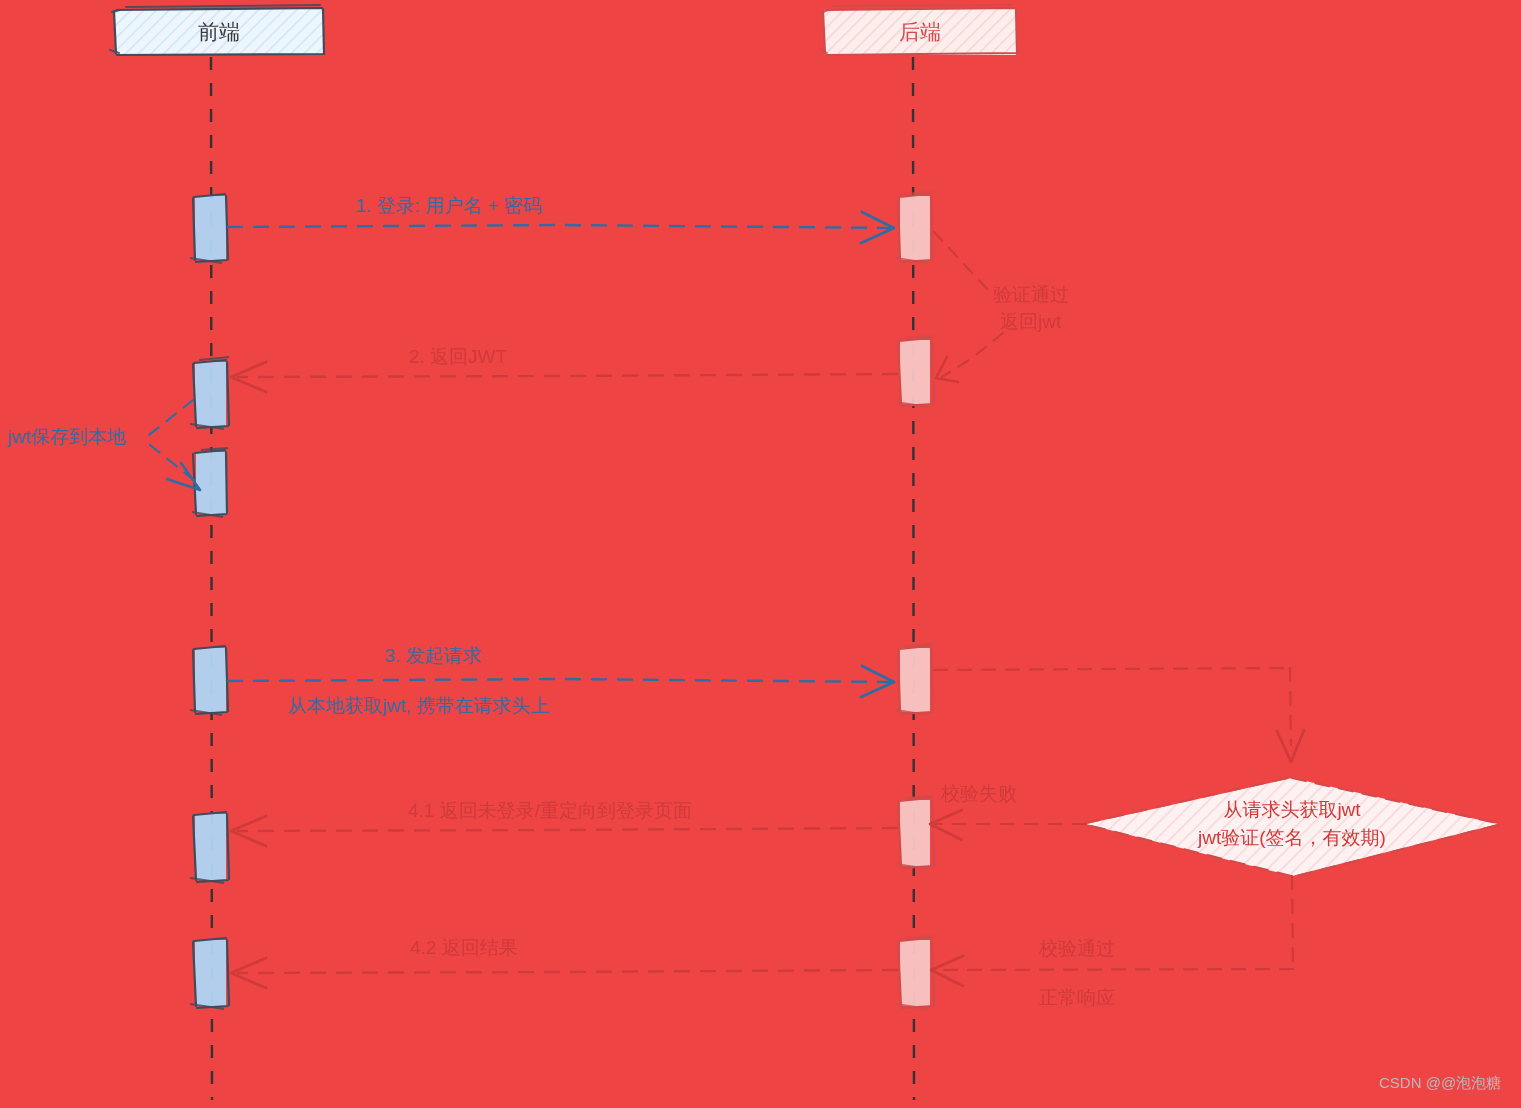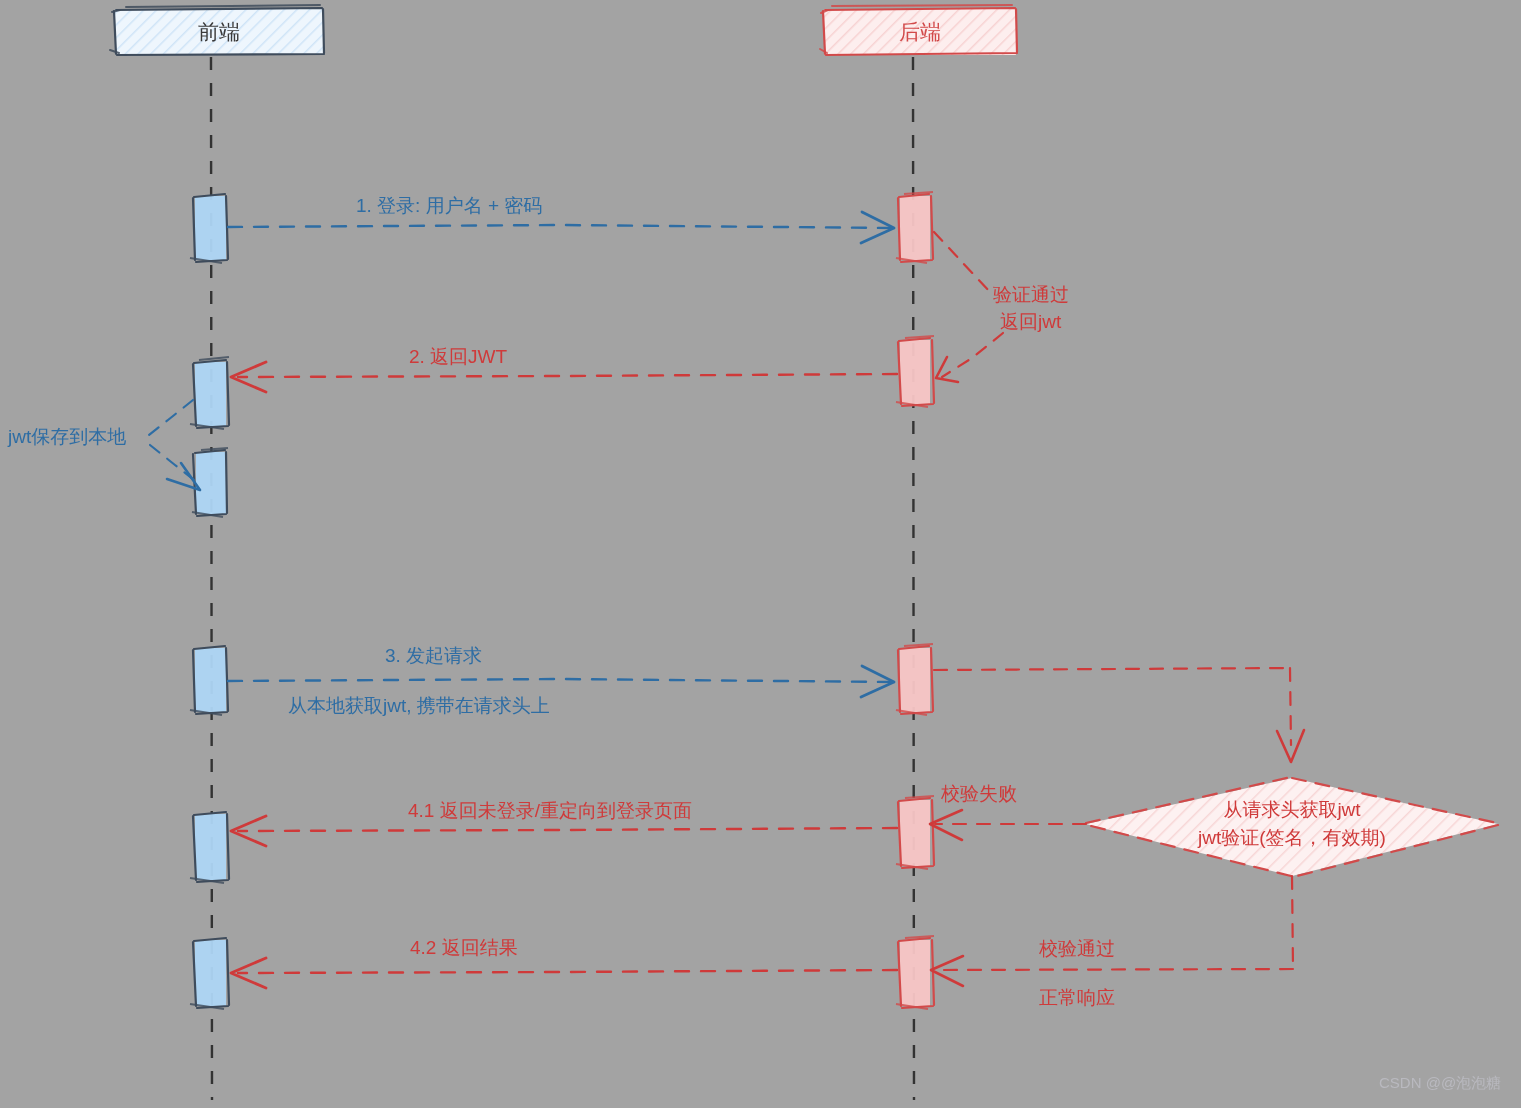--- a/index.html
+++ b/index.html
@@ -7,21 +7,21 @@
     padding: 0;
     background: #ffffff;
   }
   body {
     font-family: "Liberation Sans", sans-serif;
   }
   #canvas-wrap {
     position: relative;
     width: 1521px;
     height: 1108px;
-    background: #a3a3a3;
+    background: #ef4444;
     overflow: hidden;
   }
   svg.diagram {
     position: absolute;
     left: 0;
     top: 0;
     width: 1521px;
     height: 1108px;
   }
   .lbl {

